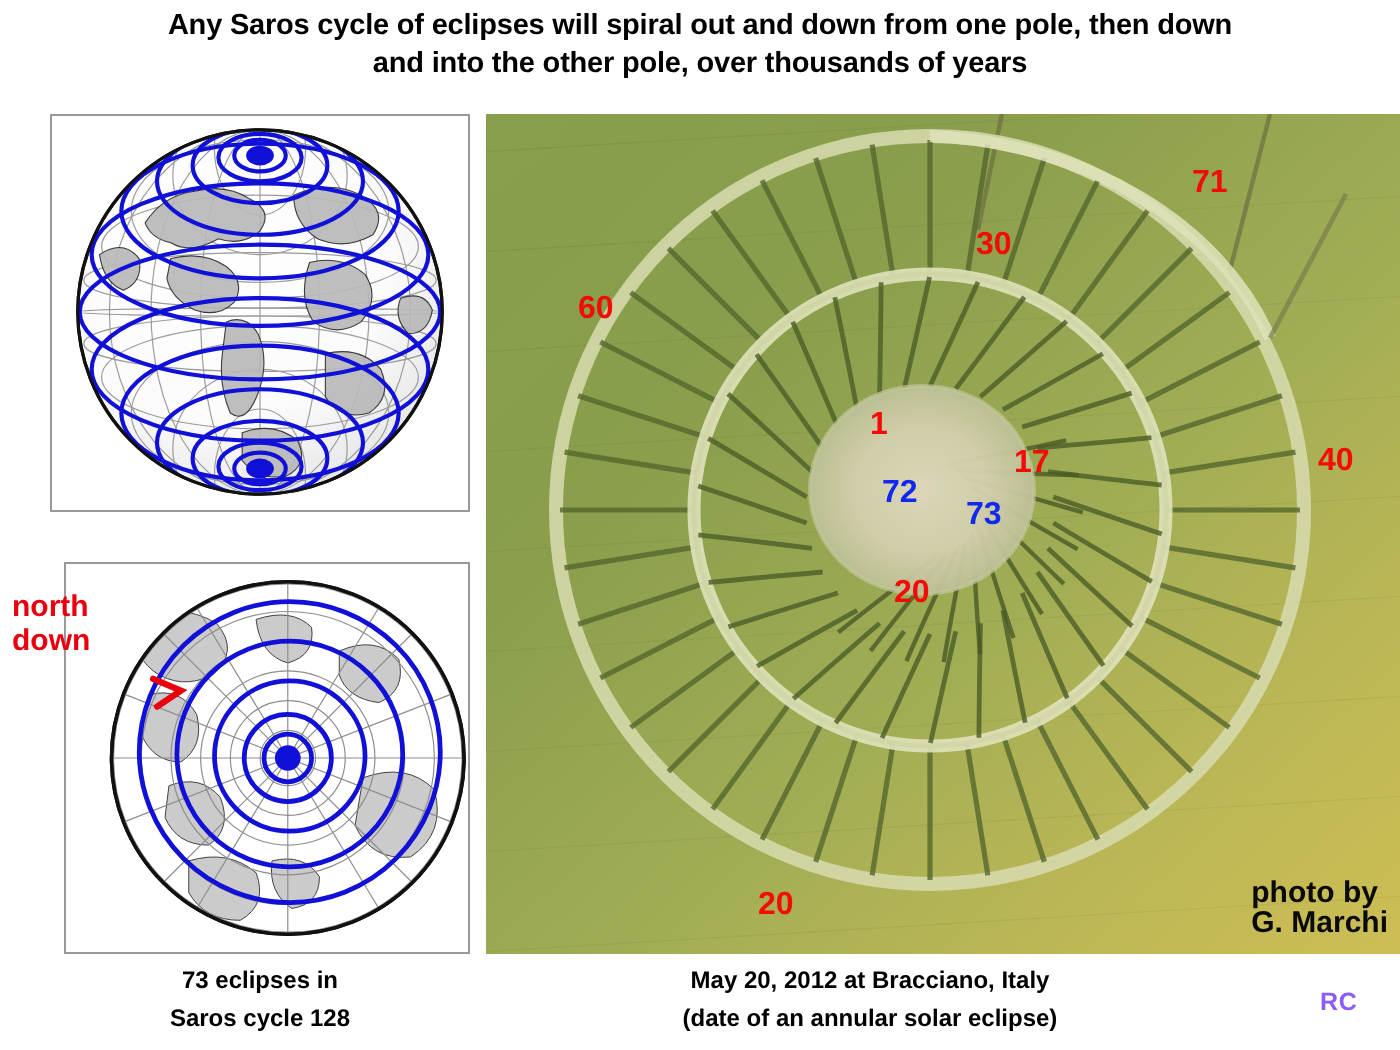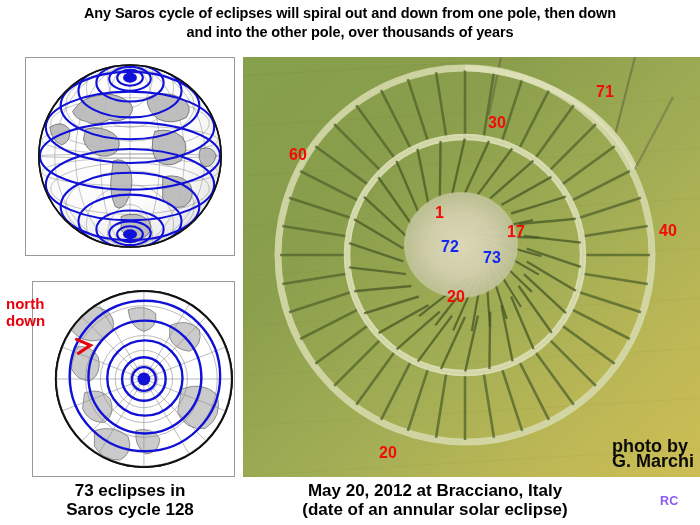--- a/index.html
+++ b/index.html
@@ -32,21 +32,21 @@
 
   .north-pole-label{
     position:absolute;left:6px;top:295px;
     font-size:15px;font-weight:bold;color:#e8000d;line-height:17px;
     text-align:left;z-index:12;
   }
 
   
   .cap{
     position:absolute;text-align:center;font-weight:bold;
-    font-size:17px;line-height:19px;color:#000;
+    font-size:12px;line-height:19px;color:#000;
   }
   #cap-left{left:20px;top:481px;width:220px;}
   #cap-right{left:255px;top:481px;width:360px;}
   #rc-mark{
     position:absolute;left:660px;top:494px;
     font-size:12.5px;font-weight:bold;color:#8b5cf6;letter-spacing:0.3px;
   }
 
   
   #photo{
@@ -57,21 +57,21 @@
 
   .num{
     position:absolute;font-weight:bold;font-size:16px;line-height:16px;
     z-index:20;white-space:nowrap;
   }
   .num.red{color:#f50b05;}
   .num.blue{color:#1028f0;}
 
   .credit{
     position:absolute;right:6px;bottom:8px;z-index:20;
-    font-size:18px;font-weight:bold;line-height:15px;color:#0a0a0a;
+    font-size:15px;font-weight:bold;line-height:15px;color:#0a0a0a;
     text-align:left;
   }
   .credit span{display:block;}
 </style>
 </head>
 <body>
 
 <div id="root">
 
   <div class="header">

